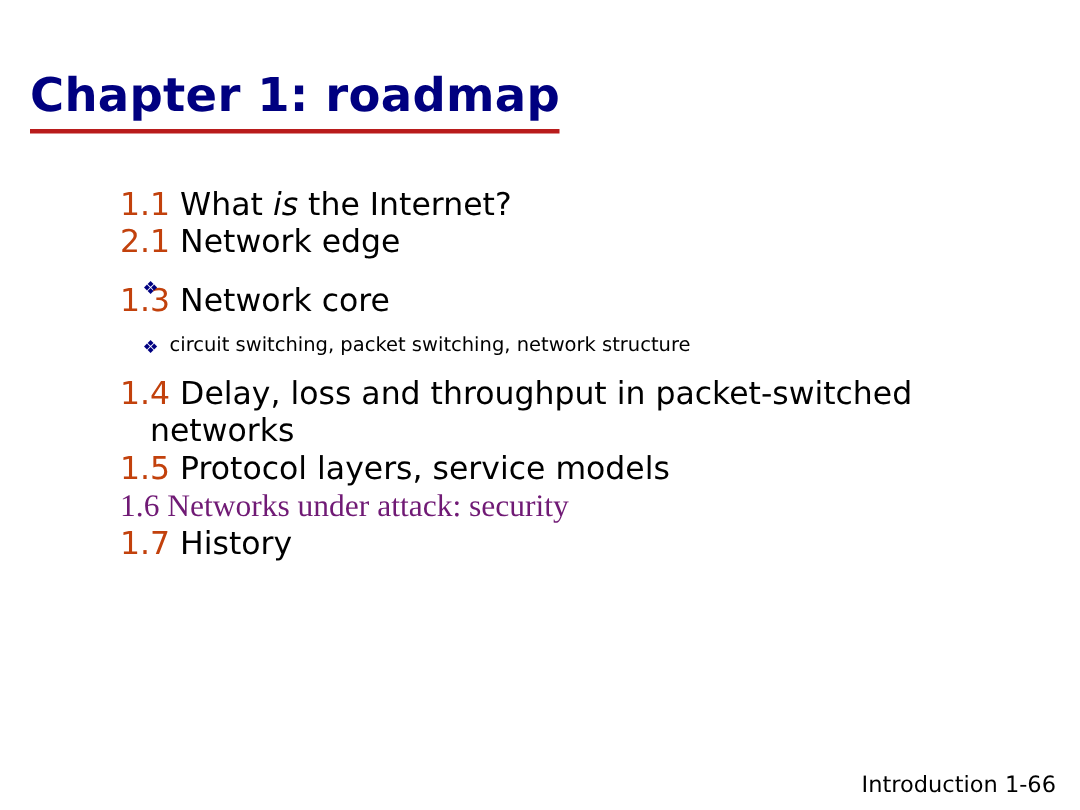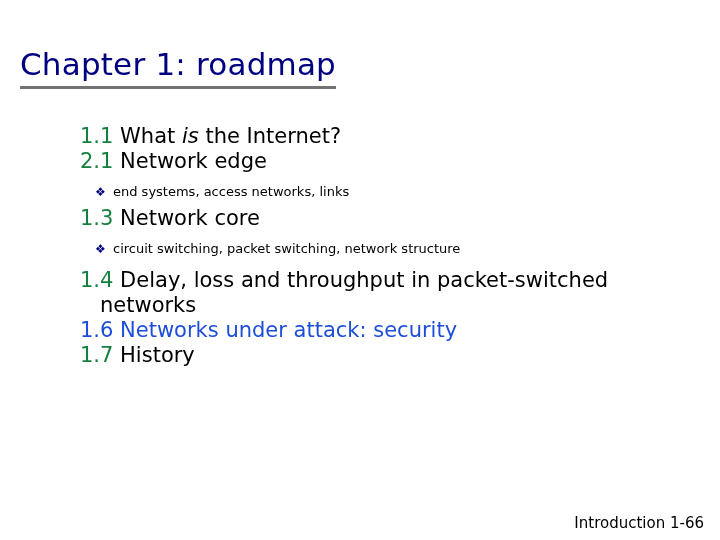--- a/index.html
+++ b/index.html
@@ -23,26 +23,26 @@
     box-sizing: border-box;
   }
 
   
   .slide-title {
     position: absolute;
     left: 20px;
     top: 26px;
     font-family: "DejaVu Sans", sans-serif;
     font-size: 31px;
-    font-weight: 400;
+    font-weight: 700;
     letter-spacing: 0.2px;
     color: #000080;
     white-space: nowrap;
     padding-bottom: 4px;
-    border-bottom: 3px solid #737373;
+    border-bottom: 3px solid #b91c1c;
     display: inline-block;
     line-height: 1.15;
   }
 
   
   .outline {
     position: absolute;
     left: 80px;
     top: 124px;
     width: 600px;
@@ -61,26 +61,27 @@
     white-space: normal;
     text-indent: 0;
     padding-left: 20px;
   }
   .lvl1.wrap .num {
     margin-left: -20px;
     margin-top: 28px;
   }
 
   .lvl1 .num {
-    color: #15803d;
+    color: #c2410c;
     font-weight: 400;
   }
 
   .lvl1.red, .lvl1.red .num {
-    color: #1d4ed8;
+    color: #701a75;
+    font-family: Liberation Serif, serif;
   }
 
   .lvl1 em {
     font-style: italic;
   }
 
   .spacer-sm { height: 5px; }
   .spacer-md { height: 9px; }
   .spacer-lg { height: 10px; }
 
@@ -128,41 +129,44 @@
       <span class="num">1.1</span><span> What </span><em>is</em><span> the Internet?</span>
     </div>
 
     <div class="lvl1">
       <span class="num">2.1</span><span> Network edge</span>
     </div>
 
     <div class="spacer-md"></div>
 
     <div class="lvl2">
-      <span class="bullet">❖</span><span>end systems, access networks, links</span>
+      <span class="bullet">❖</span>
     </div>
 
     <div class="spacer-sm"></div>
 
     <div class="lvl1">
       <span class="num">1.3</span><span> Network core</span>
     </div>
 
     <div class="spacer-md"></div>
 
     <div class="lvl2">
       <span class="bullet">❖</span><span>circuit switching, packet switching, network structure</span>
     </div>
 
     <div class="spacer-lg"></div>
 
     <div class="lvl1 wrap">
       <span class="num">1.4</span><span> Delay, loss and throughput in packet-switched networks</span>
     </div>
 
+    <div class="lvl1">
+      <span class="num">1.5</span><span> Protocol layers, service models</span>
+    </div>
 
     <div class="lvl1 red">
       <span class="num">1.6</span><span> Networks under attack: security</span>
     </div>
 
     <div class="lvl1">
       <span class="num">1.7</span><span> History</span>
     </div>
 
   </div>

